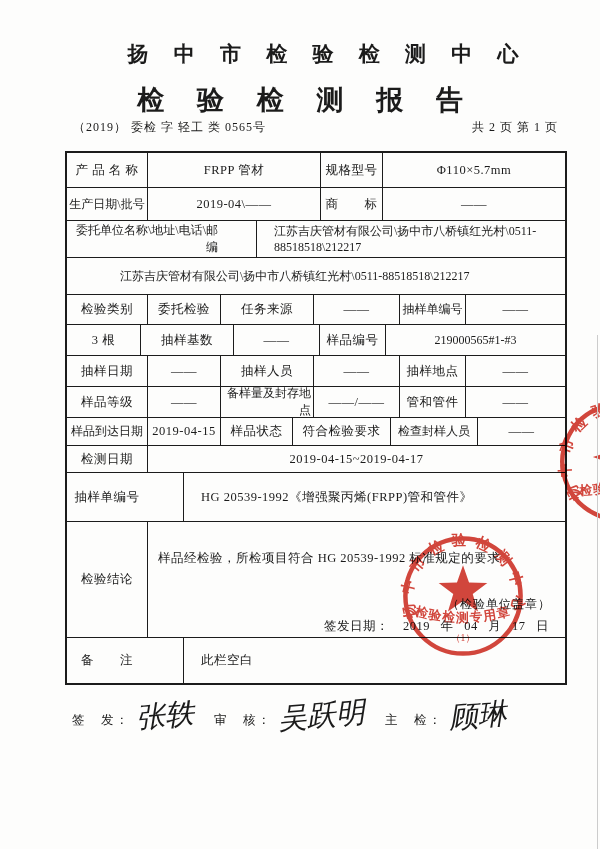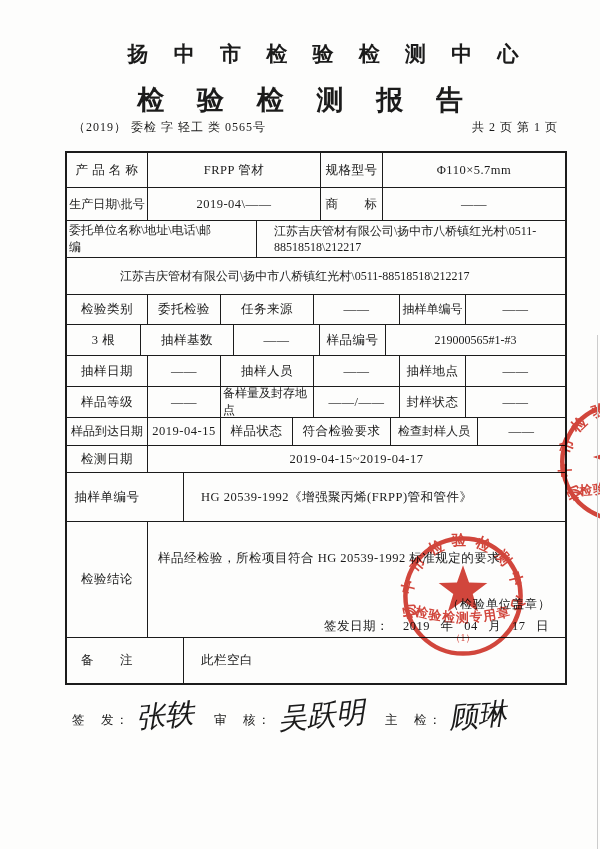--- a/index.html
+++ b/index.html
@@ -11,21 +11,21 @@
     font-size:21px;font-weight:bold;letter-spacing:10px;text-indent:10px;padding-left:46px;}
   .report-title{position:absolute;top:82px;left:0;right:0;text-align:center;
     font-size:27px;font-weight:bold;letter-spacing:13px;text-indent:13px;}
   .ref-line{position:absolute;top:119px;left:73px;right:42px;display:flex;
     justify-content:space-between;font-size:12px;letter-spacing:1px;}
   
   .rtable{position:absolute;left:65px;top:151px;width:498px;border:2px solid #1c1c1c;}
   .r{display:flex;border-top:1px solid #1c1c1c;}
   .r:first-child{border-top:none;}
   .c{border-left:1px solid #1c1c1c;display:flex;align-items:center;justify-content:center;
-     text-align:left;font-size:12.5px;box-sizing:border-box;padding:0 2px;letter-spacing:.5px;}
+     text-align:right;font-size:12.5px;box-sizing:border-box;padding:0 2px;letter-spacing:.5px;}
   .c:first-child{border-left:none;}
   .left{justify-content:flex-start;text-align:left;padding-left:17px;margin-left:36px;}
   .tight{font-size:12px;letter-spacing:0;}
   .ra .c1{width:80px}.ra .c2{width:173px}.ra .c3{width:62px}.ra .c4{flex:1}
   .rb .c1{width:153px}.rb .c2{flex:1}
   .rc .c1{width:80px}.rc .c2{width:73px}.rc .c3{width:93px}.rc .c4{width:86px}.rc .c5{width:66px}.rc .c6{flex:1}
   .rd .c1{width:80px}.rd .c2{width:73px}.rd .c3{width:72px}.rd .c4{width:98px}.rd .c5{width:87px}.rd .c6{flex:1}
   .re .c1{width:80px}.re .c2{flex:1}
   .concl{position:relative;}
   .concl-text{position:absolute;left:10px;top:28px;font-size:12.5px;letter-spacing:.5px;white-space:nowrap;}
@@ -105,21 +105,21 @@
       <div class="c c4">——</div>
       <div class="c c5">抽样地点</div>
       <div class="c c6">——</div>
     </div>
 
     <div class="r rc" style="height:30px">
       <div class="c c1">样品等级</div>
       <div class="c c2">——</div>
       <div class="c c3 tight">备样量及封存地点</div>
       <div class="c c4">——/——</div>
-      <div class="c c5">封样状态</div>
+      <div class="c c5">管和管件</div>
       <div class="c c6">——</div>
     </div>
 
     <div class="r rd" style="height:27px">
       <div class="c c1 tight">样品到达日期</div>
       <div class="c c2">2019-04-15</div>
       <div class="c c3">样品状态</div>
       <div class="c c4">符合检验要求</div>
       <div class="c c5 tight">检查封样人员</div>
       <div class="c c6">——</div>

